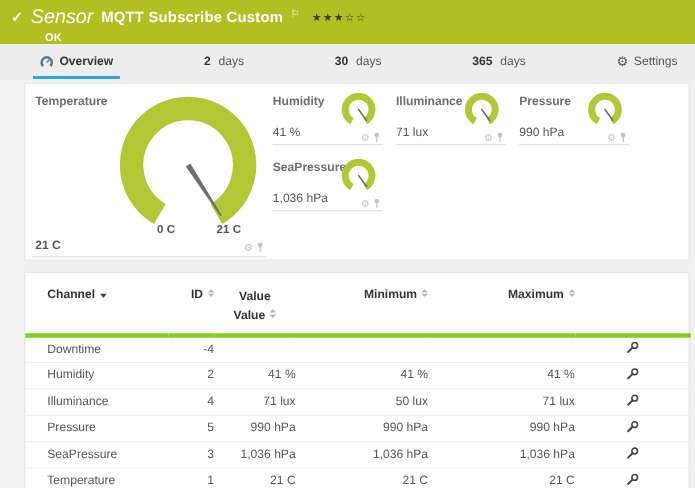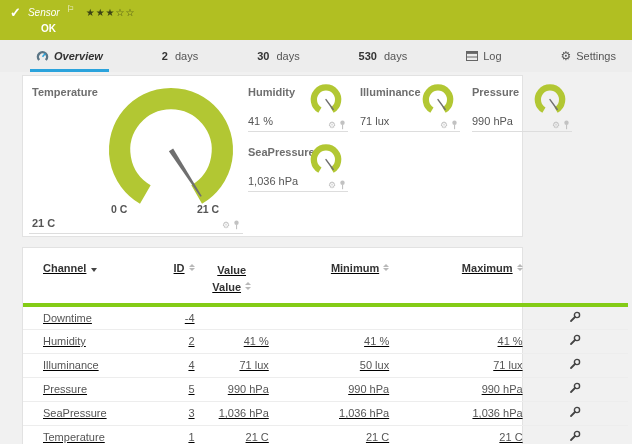--- a/index.html
+++ b/index.html
@@ -3,47 +3,47 @@
 <meta charset="utf-8">
 <style>
   * { margin:0; padding:0; box-sizing:border-box; }
   html,body { width:632px; height:444px; overflow:hidden;
     font-family:"Liberation Sans", sans-serif; background:#f1f1f1; }
 
   
   .hdr { height:40px; padding:5px 10px 0 10px; color:#fff; }
   .hdr-row1 { display:flex; align-items:center; gap:7px; }
   .hdr-check { font-size:13px; font-weight:bold; }
-  .hdr-kind { font-style:italic; font-size:10px; }
+  .hdr-kind { font-style:italic; font-size:18px; }
   .hdr-title { font-size:13.5px; font-weight:bold; letter-spacing:.2px; }
   .hdr-flag { font-size:9px; vertical-align:top; position:relative; top:-4px; cursor:pointer; }
   .hdr-stars { font-size:10px; color:#3c4413; letter-spacing:1px; margin-left:4px; cursor:pointer; }
   .hdr-status { font-size:10px; font-weight:bold; margin:3px 0 0 31px; }
 
   
   .tabbar { height:32px; background:#ededed; display:flex; align-items:stretch;
     justify-content:space-between; padding:0 10px 0 30px; }
   .tab { display:flex; align-items:center; gap:5px; font-size:11px; color:#555;
     padding:0 6px; cursor:pointer; }
   .tab.active { color:#333; font-weight:bold; box-shadow:inset 0 -3px 0 #2ba3dc; }
   .tab .num { font-weight:bold; color:#333; margin-right:2px; }
   .tab .gear-glyph { font-size:12px; color:#555; }
 
   
-  .panel { position:absolute; left:22px; width:501px; background:#fff;
-    border:1px solid #e2e2e2;text-decoration:underline; }
+  .panel { position:absolute; left:22px; width:605px; background:#fff;
+    border:1px solid #e2e2e2; }
   .panel.gauges { top:75px; height:162px; }
   .panel.table-panel { top:247px; height:210px; }
 
   
   .temp-block { position:absolute; left:0; top:0; width:225px; height:162px; }
   .g-label { font-size:11px; font-weight:bold; color:#6e6e6e; }
   .temp-label { position:absolute; left:9px; top:10px; }
   .big-gauge { position:absolute; left:80px; top:10px; }
-  .temp-min { position:absolute; left:88px; top:127px; width:40px; 
+  .temp-min { position:absolute; left:108px; top:127px; width:40px; text-align:center;
     font-size:10.5px; font-weight:bold; color:#555; }
   .temp-max { position:absolute; left:163px; top:127px; width:44px; text-align:center;
     font-size:10.5px; font-weight:bold; color:#555; }
   .temp-value { position:absolute; left:9px; top:141px; font-size:11px; font-weight:bold; color:#555; }
   .temp-underline { position:absolute; left:6px; top:157px; width:214px; border-top:1px solid #ddd; }
   .temp-tools { position:absolute; right:8px; top:144px; }
 
   .tools { display:flex; align-items:center; gap:3px; }
   .tools .gear-mini { font-size:9px; color:#c2c2c2; line-height:1; cursor:pointer; }
 
@@ -80,53 +80,46 @@
   .sorters .dn { border-top:3.5px solid #b8b8b8; }
   .wrench { cursor:pointer; display:inline-block; }
 </style>
 </head>
 <body>
 
 <div class="hdr" style="background-color: rgb(177, 191, 34);">
   <div class="hdr-row1">
     <span class="hdr-check">✓</span>
     <span class="hdr-kind">Sensor</span>
+    <span class="hdr-title">MQTT Subscribe Custom</span>
     <span class="hdr-flag">⚐</span>
     <span class="hdr-stars">★★★☆☆</span>
   </div>
   <div class="hdr-status">OK</div>
 </div>
 
 <div class="tabbar">
-  <div class="tab active" style="box-shadow: rgb(43, 163, 220) 0px -3px 0px inset; font-style: italic;">
+  <div class="tab active" style="box-shadow: rgb(43, 163, 220) 0px -3px 0px inset;">
     <svg width="13" height="12" viewBox="0 0 13 12">
       <path d="M3.2,10 A4.6,4.6 0 1 1 9.8,10" fill="none" stroke="#5b7585" stroke-width="2.4"></path>
       <line x1="6.5" y1="6.8" x2="9.4" y2="3.5" stroke="#2ba3dc" stroke-width="1.6"></line>
     </svg>
     <span>Overview</span>
   </div>
   <div class="tab">
     <span class="num">2</span>
     <span>days</span>
   </div>
   <div class="tab">
     <span class="num">30</span>
     <span>days</span>
   </div>
   <div class="tab">
-    <span class="num">530</span>
+    <span class="num">365</span>
     <span>days</span>
-  </div>
-  <div class="tab">
-    <svg width="12" height="10" viewBox="0 0 12 10">
-      <rect x="0.5" y="0.5" width="11" height="9" fill="none" stroke="#666"></rect>
-      <rect x="0.5" y="0.5" width="11" height="2.4" fill="#666"></rect>
-      <line x1="0.5" y1="6" x2="11.5" y2="6" stroke="#666"></line>
-    </svg>
-    <span>Log</span>
   </div>
   <div class="tab">
     <span class="gear-glyph">⚙</span>
     <span>Settings</span>
   </div>
 </div>
 
 <div class="panel gauges">
 
   <div class="temp-block">

